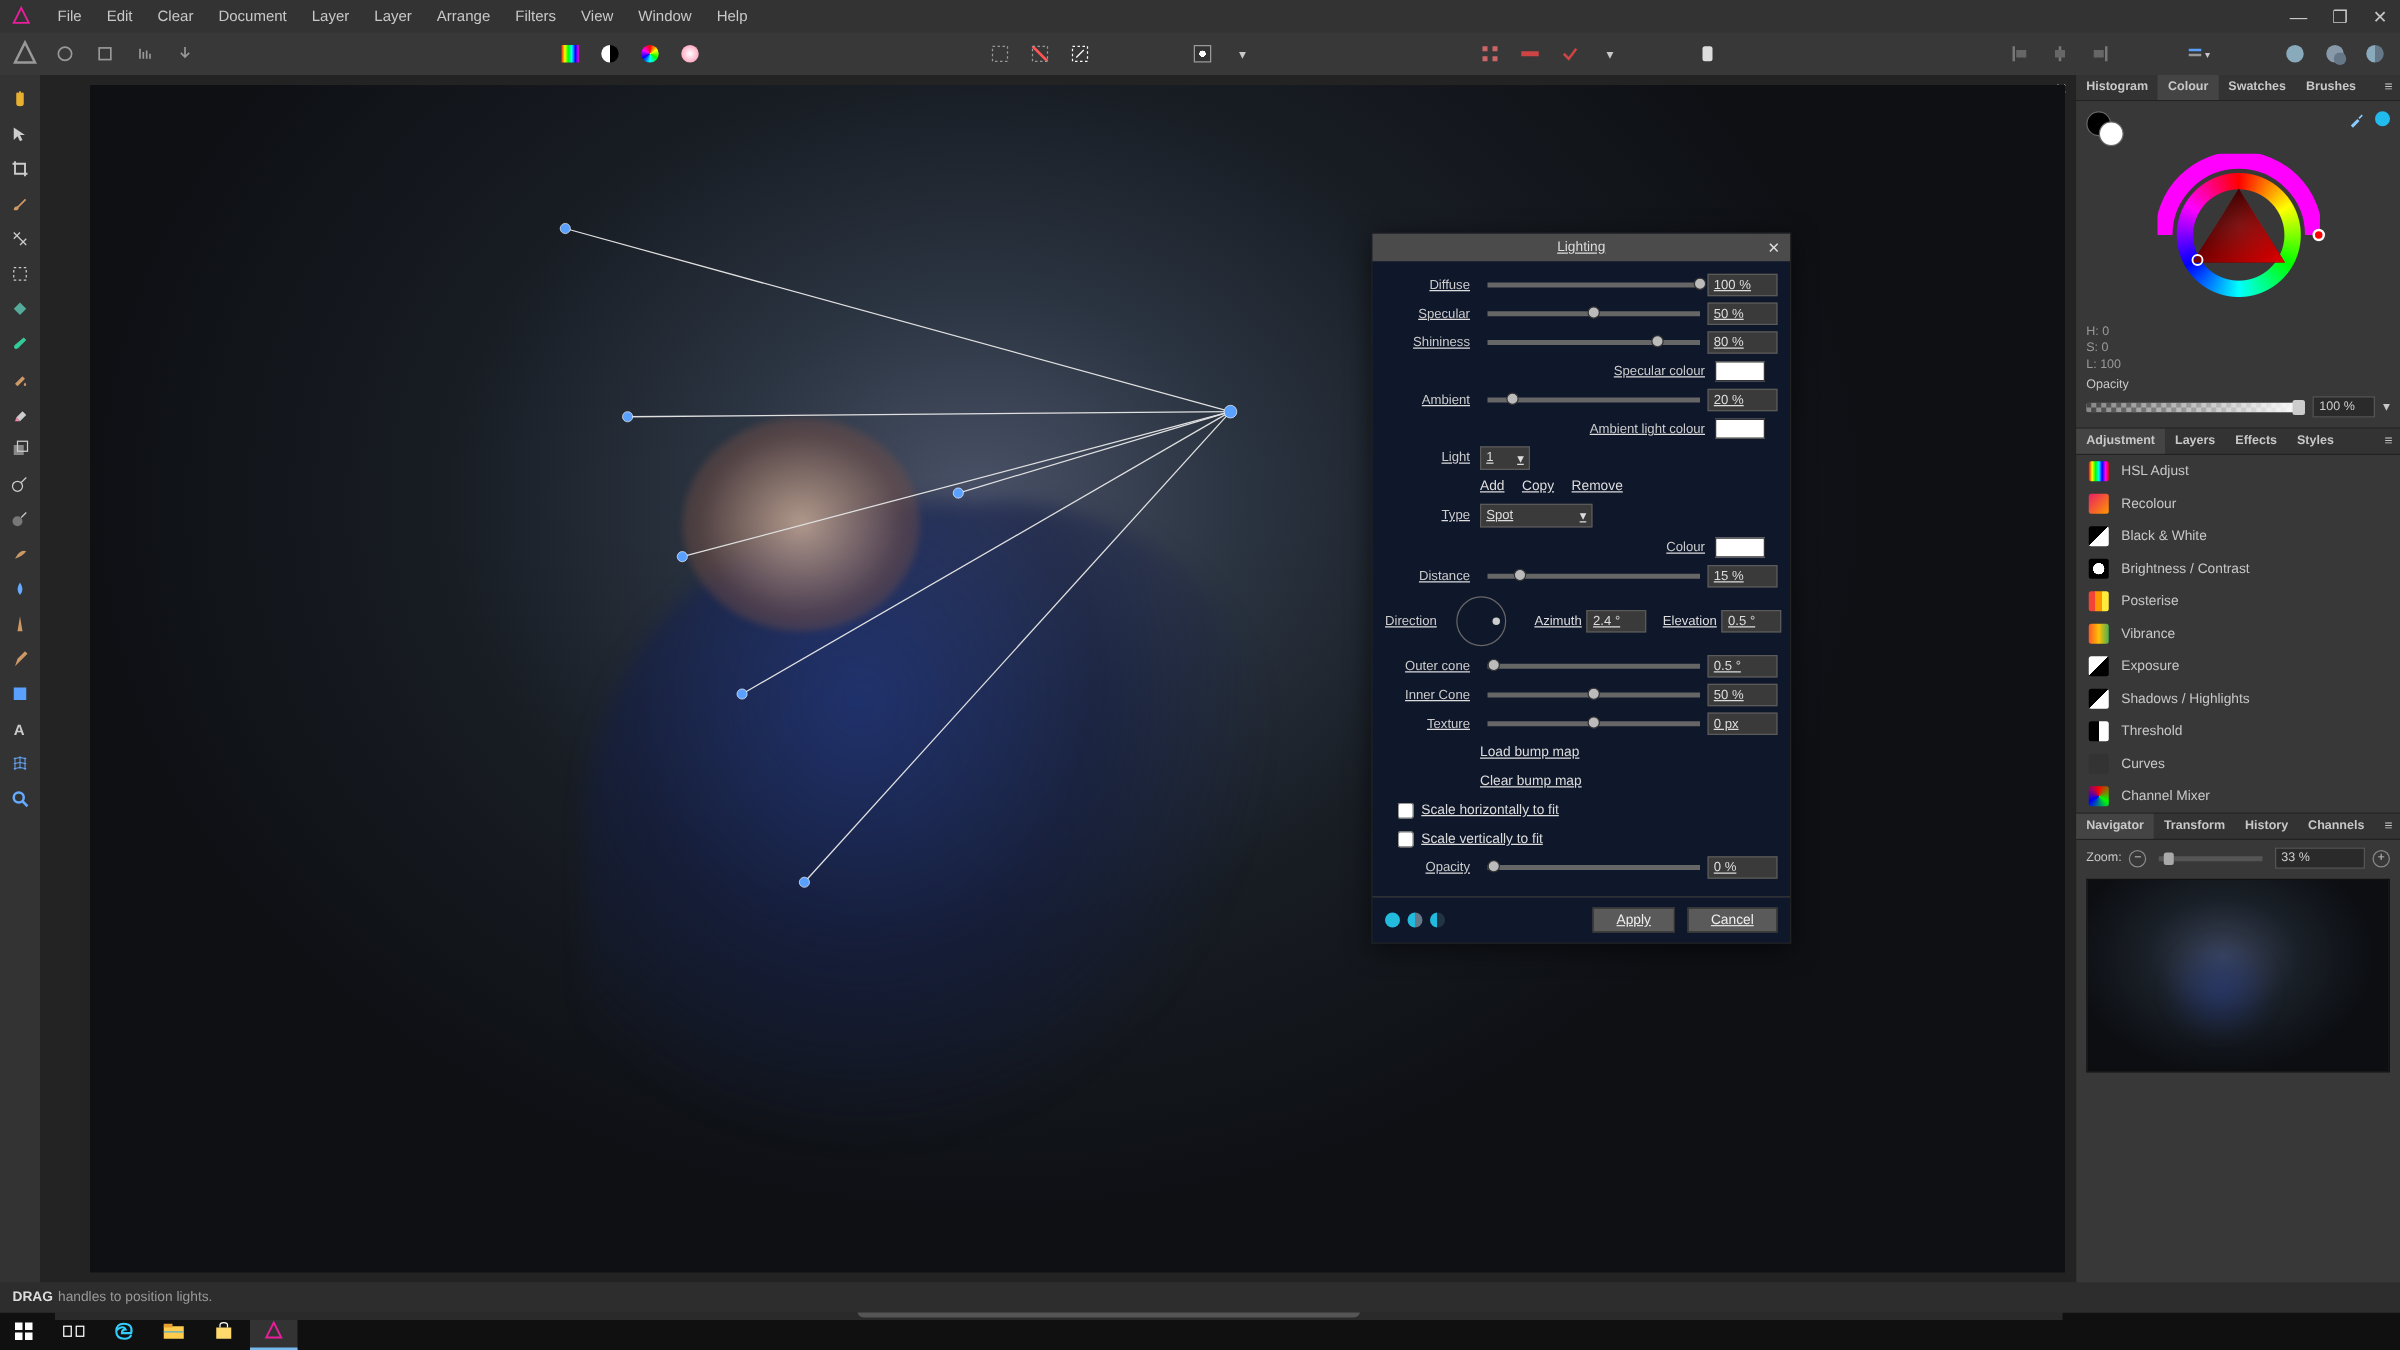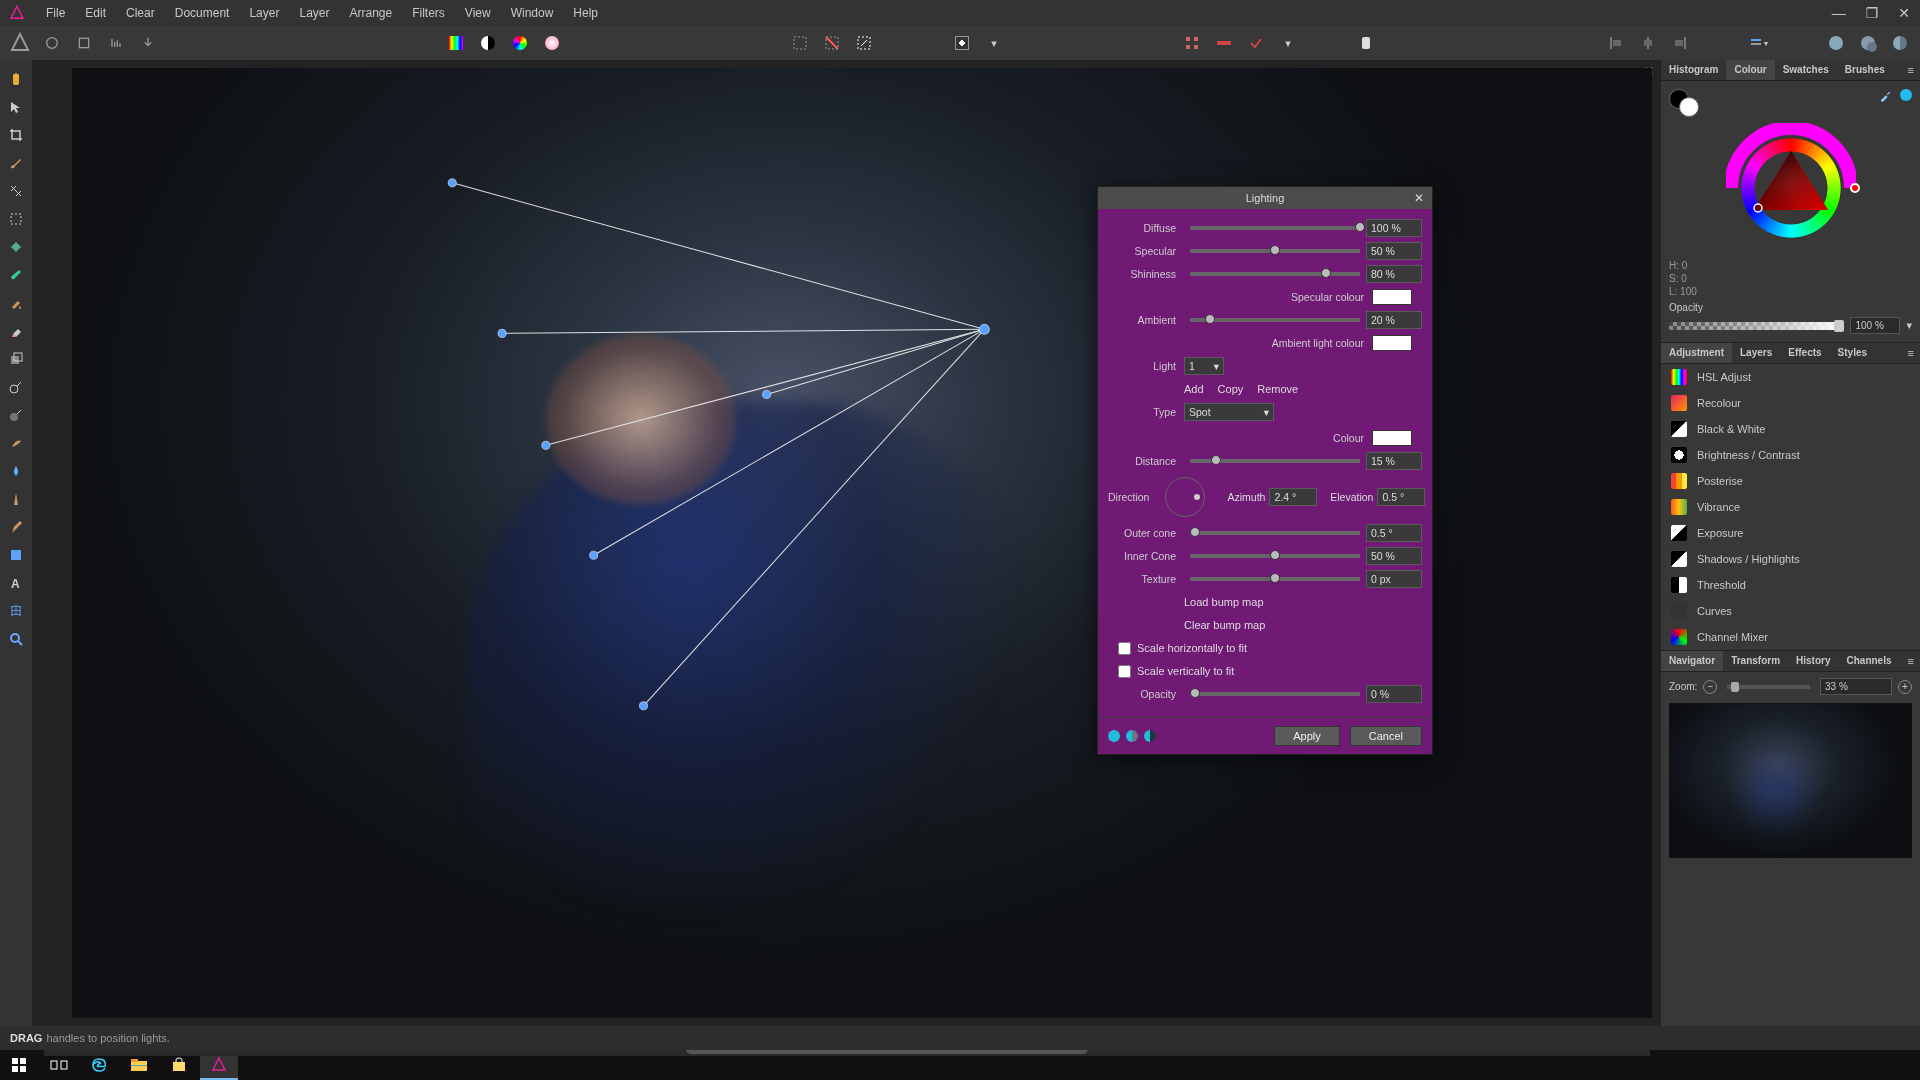--- a/index.html
+++ b/index.html
@@ -55,21 +55,21 @@
 
 .navigator { padding: 6px 8px; }
 .nav-zoom-row { display: flex; align-items: center; gap: 6px; font-size: 10px; }
 .nav-zoom-slider { flex: 1; height: 4px; background: #555; position: relative; margin: 0 4px; }
 .nav-zoom-slider .h { position: absolute; left: 4%; top: -3px; width: 8px; height: 10px; background: #aaa; border-radius: 2px; }
 .nav-zoom-box { width: 72px; padding: 2px 4px; background: #2a2a2a; border: 1px solid #555; font-size: 10px; color: #ccc; }
 .nav-preview { margin-top: 8px; height: 155px; background: radial-gradient(ellipse 50% 60% at 45% 40%, #3a4358, #1a2028 50%, #0c0e12); border: 1px solid #111; position: relative; overflow:hidden; }
 .nav-preview::before { content:""; position:absolute; left:25%; top:30%; width:38%; height:55%; background: radial-gradient(ellipse, rgba(40,60,130,0.6), transparent 70%); border-radius:50%; filter:blur(6px); }
 
 
-.dialog { position: absolute; left: 1097px; top: 186px; width: 336px; background: #701a75; border: 1px solid #222; box-shadow: 0 4px 20px rgba(0,0,0,0.6); color: #ddd; font-size: 11px; }
+.dialog { position: absolute; left: 1097px; top: 186px; width: 336px; background: #0f172a; border: 1px solid #222; box-shadow: 0 4px 20px rgba(0,0,0,0.6); color: #ddd; font-size: 11px; text-decoration: underline; }
 .dialog-title { text-align: center; padding: 5px 0; position: relative; background: #4b4b4b; font-size: 11px; }
 .dialog-close { position: absolute; right: 8px; top: 4px; cursor: pointer; font-size: 12px; }
 .dialog-body { padding: 6px 10px 10px 10px; }
 .dlg-row { display: flex; align-items: center; margin: 3px 0; min-height: 20px; }
 .dlg-row.tall { min-height: 46px; }
 .dlg-label { width: 76px; text-align: right; padding-right: 8px; font-size: 10.5px; color: #ccc; }
 .dlg-label-wide { flex: 1; text-align: right; padding-right: 8px; font-size: 10.5px; color: #ccc; }
 .dlg-slider { flex: 1; height: 4px; background: #666; position: relative; margin: 0 6px; }
 .dlg-slider .knob { position: absolute; top: -4px; width: 10px; height: 10px; background: #bbb; border-radius: 50%; border: 1px solid #333; transform: translateX(-50%); }
 .dlg-value { width: 56px; padding: 2px 4px; background: #3a3a3a; border: 1px solid #5a5a5a; font-size: 10.5px; color: #ddd; text-align: left; }

